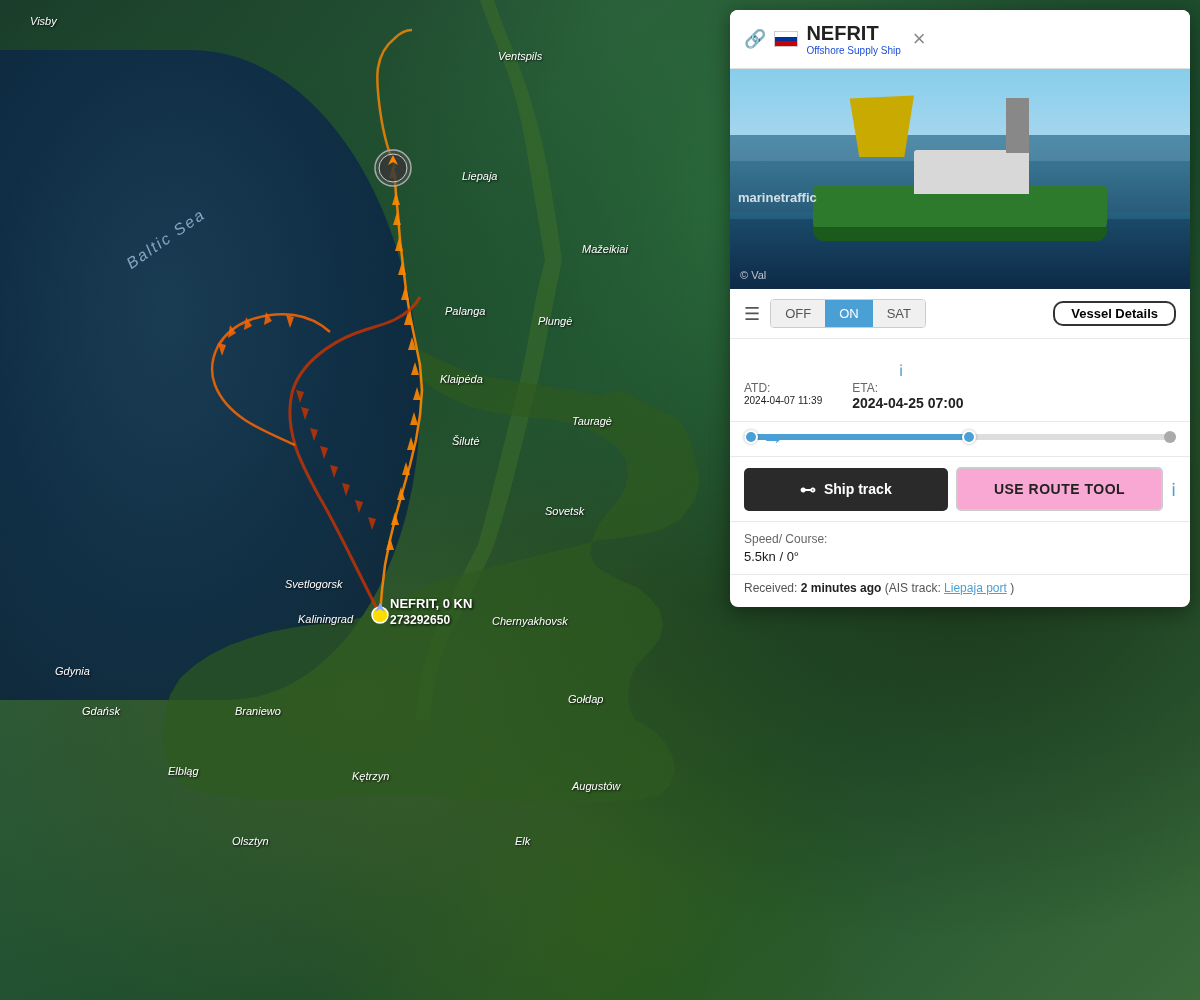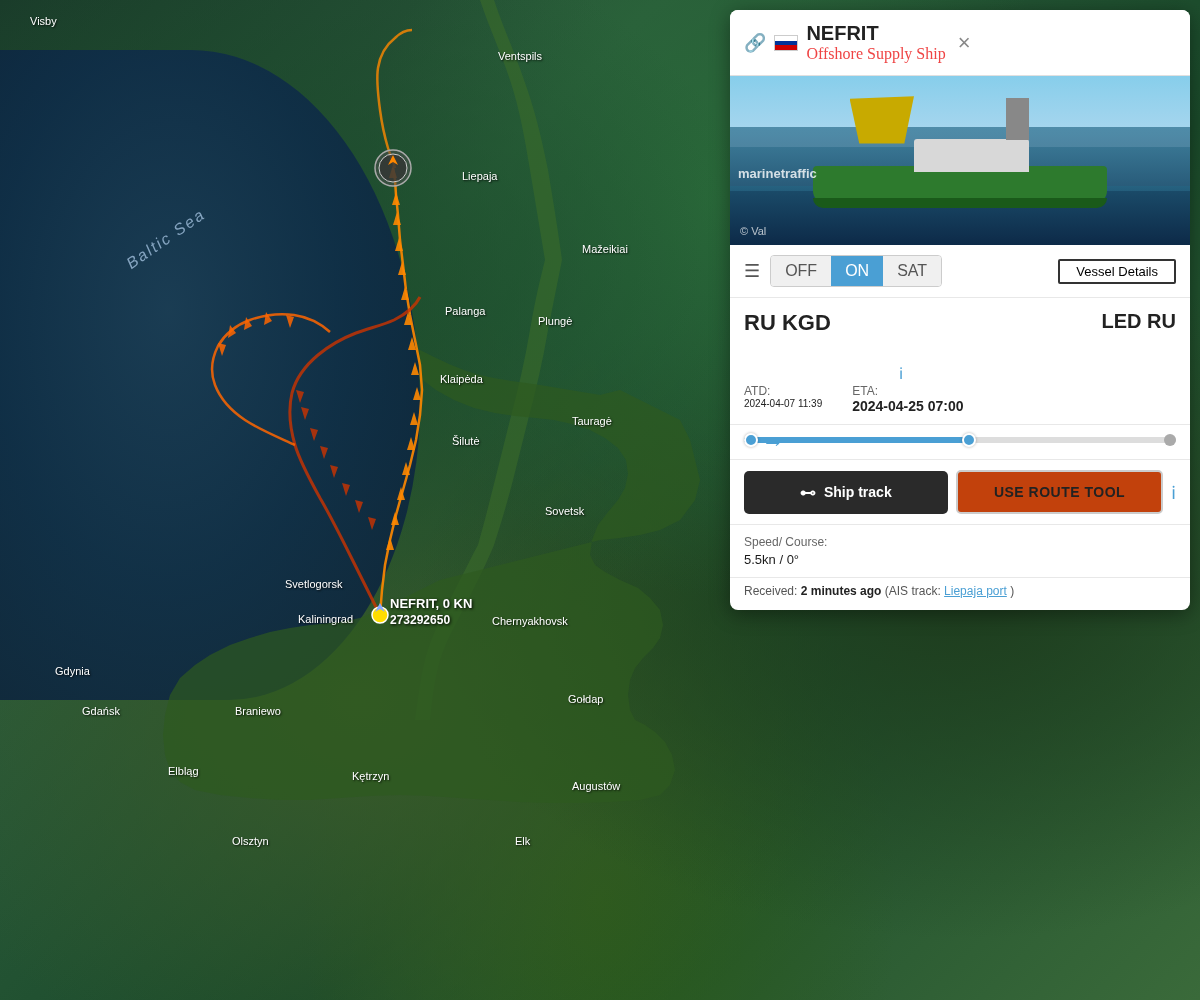--- a/index.html
+++ b/index.html
@@ -46,20 +46,21 @@
       transform: rotate(-35deg);
       letter-spacing: 2px;
     }
 
     .city-label {
       position: absolute;
       color: #fff;
       font-size: 11px;
       font-weight: 400;
       text-shadow: 1px 1px 2px rgba(0,0,0,0.8);
+      font-style: italic;
     }
 
     
     .track-svg {
       position: absolute;
       top: 0; left: 0;
       width: 100%; height: 100%;
       pointer-events: none;
     }
 
@@ -99,38 +100,37 @@
     }
 
     .ship-name {
       font-size: 20px;
       font-weight: bold;
       color: #222;
       flex: 1;
     }
 
     .ship-type {
-      font-size: 16px;
-      color: #ef4444;
+      font-size: 10px;
+      color: #1d4ed8;
       display: block;
-      font-family: Liberation Serif, serif;
     }
 
     .close-btn {
       background: none;
       border: none;
       font-size: 22px;
       color: #888;
       cursor: pointer;
       padding: 0 4px;
     }
 
     .ship-image {
       width: 100%;
-      height: 169px;
+      height: 220px;
       background: linear-gradient(180deg, #87ceeb 0%, #87ceeb 40%, #4a8fa8 40%, #2a6a88 60%, #1a4a68 80%, #0d2a48 100%);
       position: relative;
       overflow: hidden;
     }
 
     .marinetraffic-watermark {
       position: absolute;
       bottom: 8px;
       left: 10px;
       color: rgba(255,255,255,0.8);
@@ -164,36 +164,36 @@
       display: flex;
       border: 1px solid #ccc;
       border-radius: 4px;
       overflow: hidden;
     }
 
     .toggle-btn {
       padding: 6px 14px;
       border: none;
       cursor: pointer;
-      font-size: 16px;
+      font-size: 13px;
       font-weight: 500;
     }
 
     .toggle-btn.off { background: #f0f0f0; color: #555; }
     .toggle-btn.on { background: #4a9fd4; color: #fff; }
     .toggle-btn.sat { background: #f0f0f0; color: #555; }
 
     .vessel-details-btn {
       margin-left: auto;
       padding: 3px 16px;
       background: #fff;
       border: 2px solid #333;
-      border-radius: 2px;
+      border-radius: 10px;
       font-size: 13px;
-      font-weight: 400;
+      font-weight: 700;
       cursor: pointer;
     }
 
     .card-route {
       padding: 12px 14px 6px;
       display: flex;
       align-items: flex-start;
       gap: 16px;
     }
 
@@ -288,21 +288,21 @@
       cursor: pointer;
       display: flex;
       align-items: center;
       justify-content: center;
       gap: 8px;
     }
 
     .route-tool-btn {
       flex: 1;
       padding: 12px 16px;
-      background: #c2410c;
+      background: #f9a8d4;
       color: #222;
       border: 2px solid #ccc;
       border-radius: 5px;
       font-size: 14px;
       font-weight: 700;
       cursor: pointer;
       letter-spacing: 0.5px;
     }
 
     .btn-info-icon {
@@ -481,28 +481,20 @@
   <div class="card-controls">
     <span class="hamburger-icon">☰</span>
     <div class="toggle-group">
       <button class="toggle-btn off">OFF</button>
       <button class="toggle-btn on">ON</button>
       <button class="toggle-btn sat">SAT</button>
     </div>
     <button class="vessel-details-btn">Vessel Details</button>
   </div>
 
-  <div class="card-route">
-    <div style="display:flex;align-items:center;gap:8px;">
-      <span class="route-origin">RU KGD</span>
-    </div>
-    <div style="margin-left:auto;display:flex;align-items:center;gap:6px;">
-      <span class="led-ru">LED RU</span>
-    </div>
-  </div>
 
   <div class="card-timing">
     <div class="timing-block">
       <div class="timing-label">ATD:</div>
       <div class="timing-value">2024-04-07 11:39</div>
     </div>
     <div class="timing-block">
       <div style="display:flex;align-items:center;gap:21px;">
         <div class="timing-label">ETA:</div>
         <span class="info-icon">ℹ</span>

